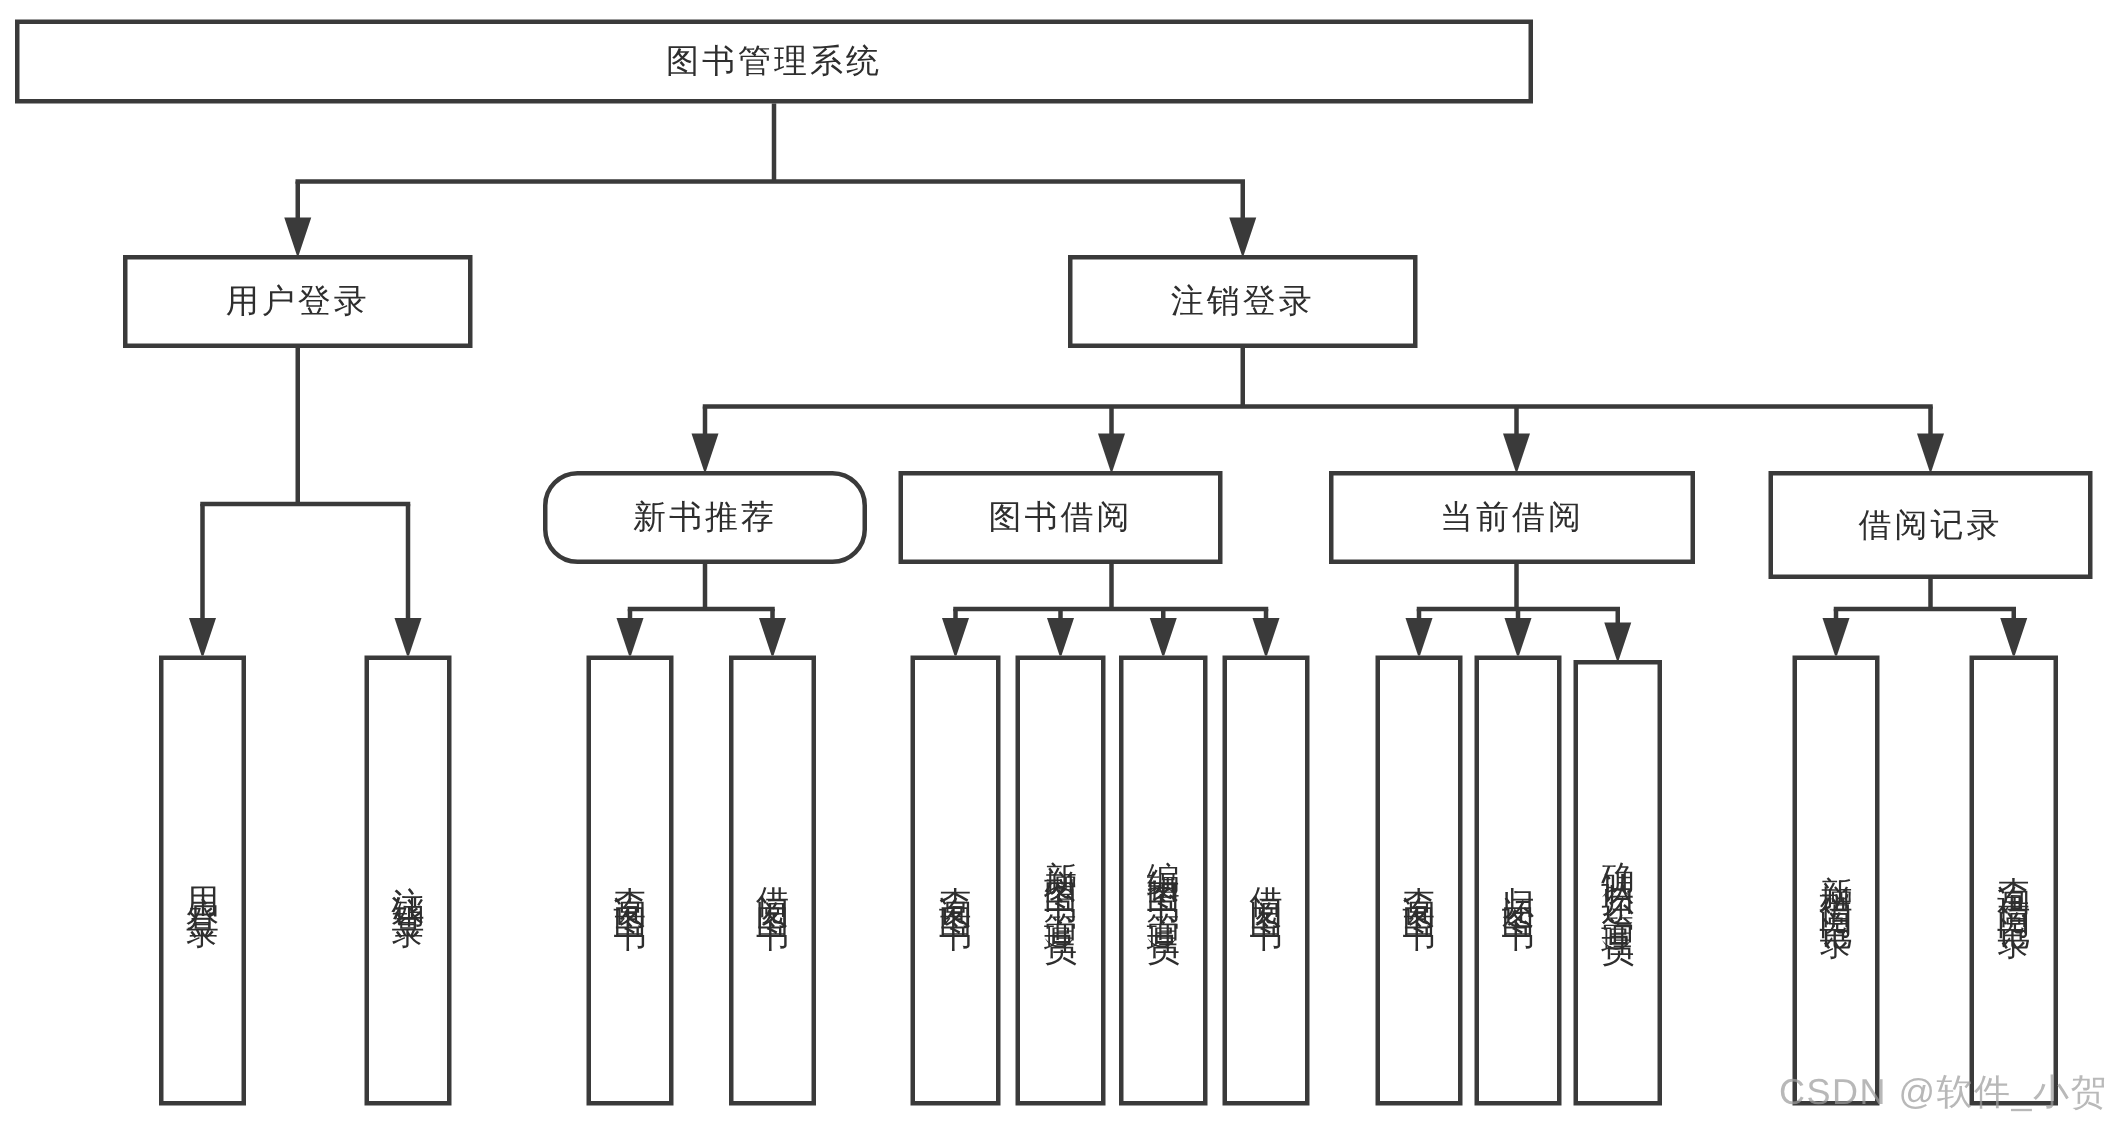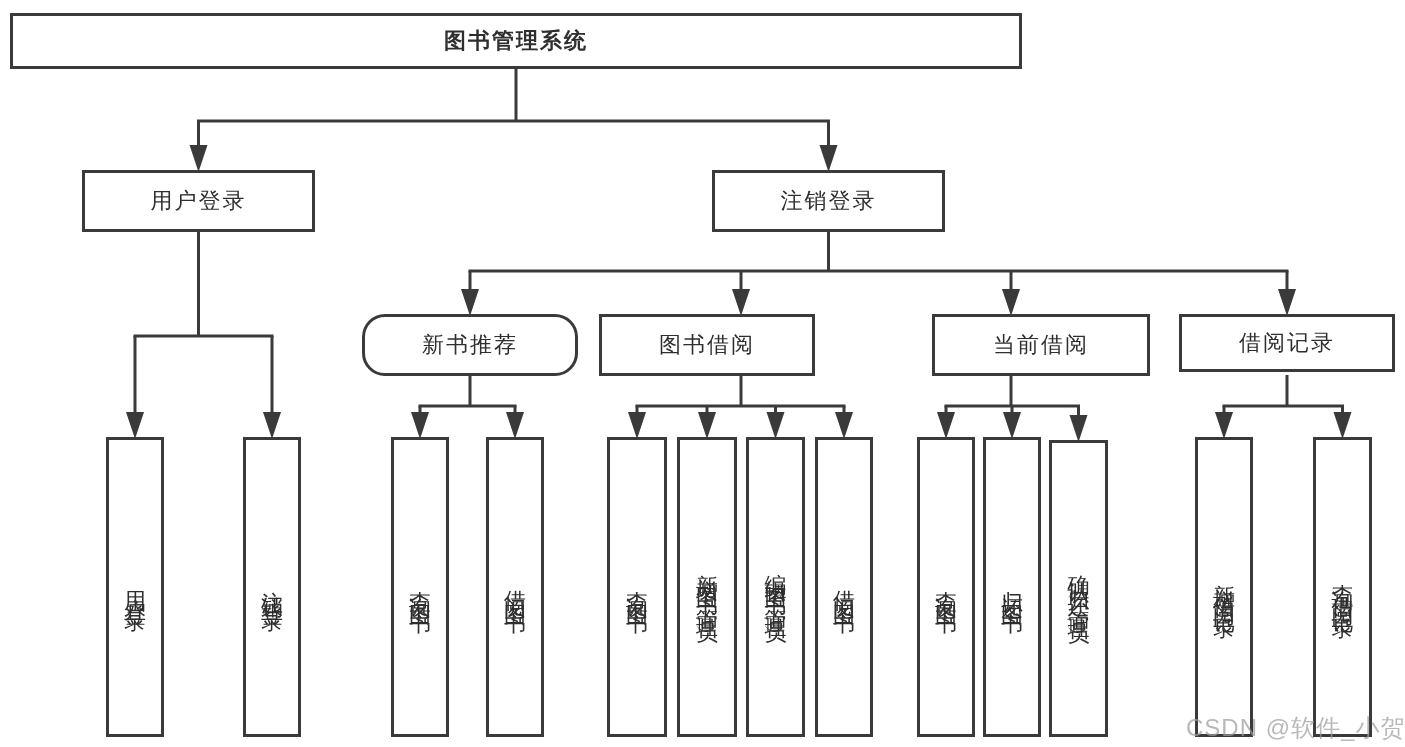--- a/index.html
+++ b/index.html
@@ -105,39 +105,39 @@
       <line x1="1078.5" y1="406" x2="1078.5" y2="420" stroke="#3a3a3a" stroke-width="3"></line>
       <polygon points="1078.5,442 1069.5,415 1087.5,415" fill="#3a3a3a"></polygon>
       <line x1="1287" y1="375" x2="1287" y2="406" stroke="#3a3a3a" stroke-width="3"></line>
       <line x1="1222.5" y1="406" x2="1344" y2="406" stroke="#3a3a3a" stroke-width="3"></line>
       <line x1="1224" y1="406" x2="1224" y2="417" stroke="#3a3a3a" stroke-width="3"></line>
       <polygon points="1224,439 1215,412 1233,412" fill="#3a3a3a"></polygon>
       <line x1="1342.5" y1="406" x2="1342.5" y2="417" stroke="#3a3a3a" stroke-width="3"></line>
       <polygon points="1342.5,439 1333.5,412 1351.5,412" fill="#3a3a3a"></polygon>
     </svg>
   <div id="nodes">
-      <div class="node h" style="left: 10px; top: 13px; width: 1012px; height: 56px; font-weight: bold;">
+      <div class="node h" style="left: 10px; top: 13px; width: 1012px; height: 56px;">
         <span class="label">图书管理系统</span>
       </div>
       <div class="node h" style="left: 82px; top: 170px; width: 233px; height: 62px;">
         <span class="label">用户登录</span>
       </div>
       <div class="node h" style="left: 712px; top: 170px; width: 233px; height: 62px;">
         <span class="label">注销登录</span>
       </div>
       <div class="node h" style="left: 362px; top: 314px; width: 216px; height: 62px; border-radius: 23px;">
         <span class="label">新书推荐</span>
       </div>
       <div class="node h" style="left: 599px; top: 314px; width: 216px; height: 62px;">
         <span class="label">图书借阅</span>
       </div>
-      <div class="node h" style="left: 932px; top: 314px; width: 218px; height: 62px;">
+      <div class="node h" style="left: 886px; top: 314px; width: 244px; height: 62px;">
         <span class="label">当前借阅</span>
       </div>
-      <div class="node h" style="left: 1179px; top: 314px; width: 216px; height: 58px; align-items: center;">
+      <div class="node h" style="left: 1179px; top: 314px; width: 216px; height: 72px; align-items: center;">
         <span class="label">借阅记录</span>
       </div>
       <div class="node v" style="left: 106px; top: 437px; width: 58px; height: 300px;">
         <span class="label">用户登录</span>
       </div>
       <div class="node v" style="left: 243px; top: 437px; width: 58px; height: 300px;">
         <span class="label">注销登录</span>
       </div>
       <div class="node v" style="left: 391px; top: 437px; width: 58px; height: 300px;">
         <span class="label">查询图书</span>

